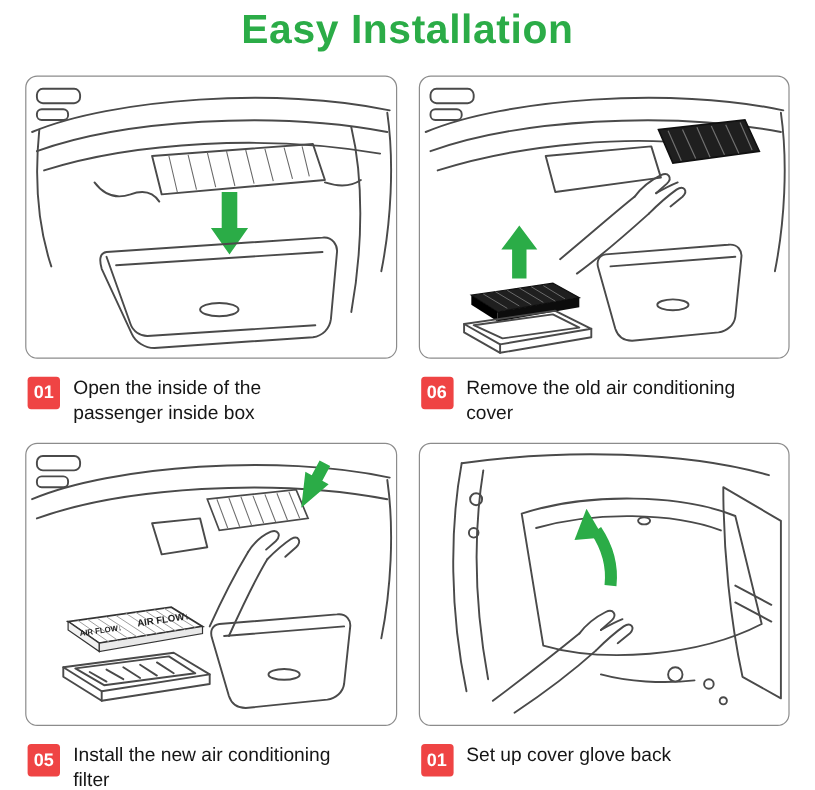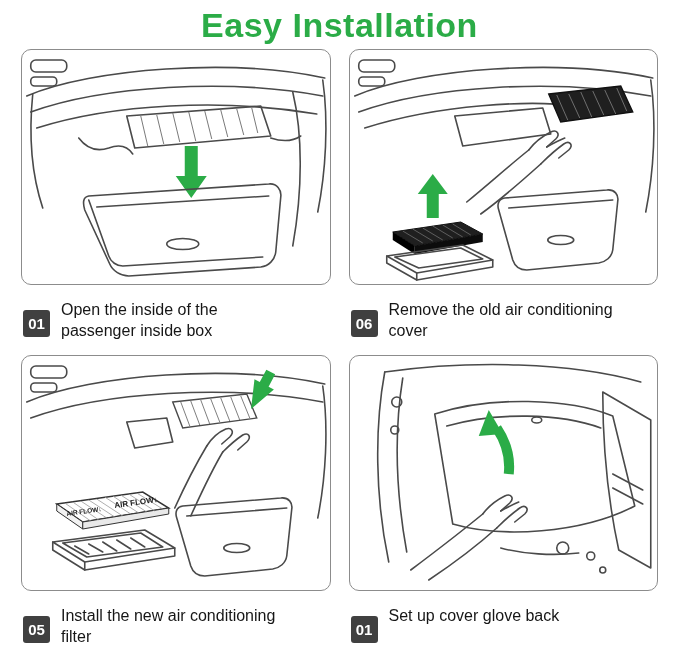--- a/index.html
+++ b/index.html
@@ -4,21 +4,21 @@
 <style>
   html,body{margin:0;padding:0;background:#fff;}
   body{width:679px;height:658px;overflow:hidden;font-family:"Liberation Sans",sans-serif;}
   .page{width:679px;height:658px;box-sizing:border-box;padding:2px 21px 0 21px;}
   .title{
     text-align:center;
     color:#2bac47;
     font-size:34px;
     font-weight:800;
     letter-spacing:.5px;
-    margin:4px 0 4px 0;
+    margin:4px 0 18px 0;
   }
   .grid{
     display:grid;
     grid-template-columns:1fr 1fr;
     column-gap:18px;
   }
   .cell{display:flex;flex-direction:column;}
   .panel{
     border:1.6px solid #8c8c8c;
     border-radius:10px;
@@ -30,27 +30,27 @@
   .caption{
     display:flex;
     align-items:flex-start;
     gap:11px;
     padding:13px 0 13px 2px;
     min-height:44px;
   }
   .badge{
     flex:0 0 auto;
     width:27px;height:27px;
-    background:#404040;
+    background:#ef4444;
     color:#fff;
     font-weight:bold;
     font-size:15px;
     display:flex;align-items:center;justify-content:center;
     border-radius:3px;
-    margin-top:12px;
+    margin-top:2px;
   }
   .caption-text{
     font-size:16px;
     line-height:1.3;
     color:#161616;
     max-width:235px;
     padding-top:2px;
   }
   svg text{
     font-family:"Liberation Sans",sans-serif;

